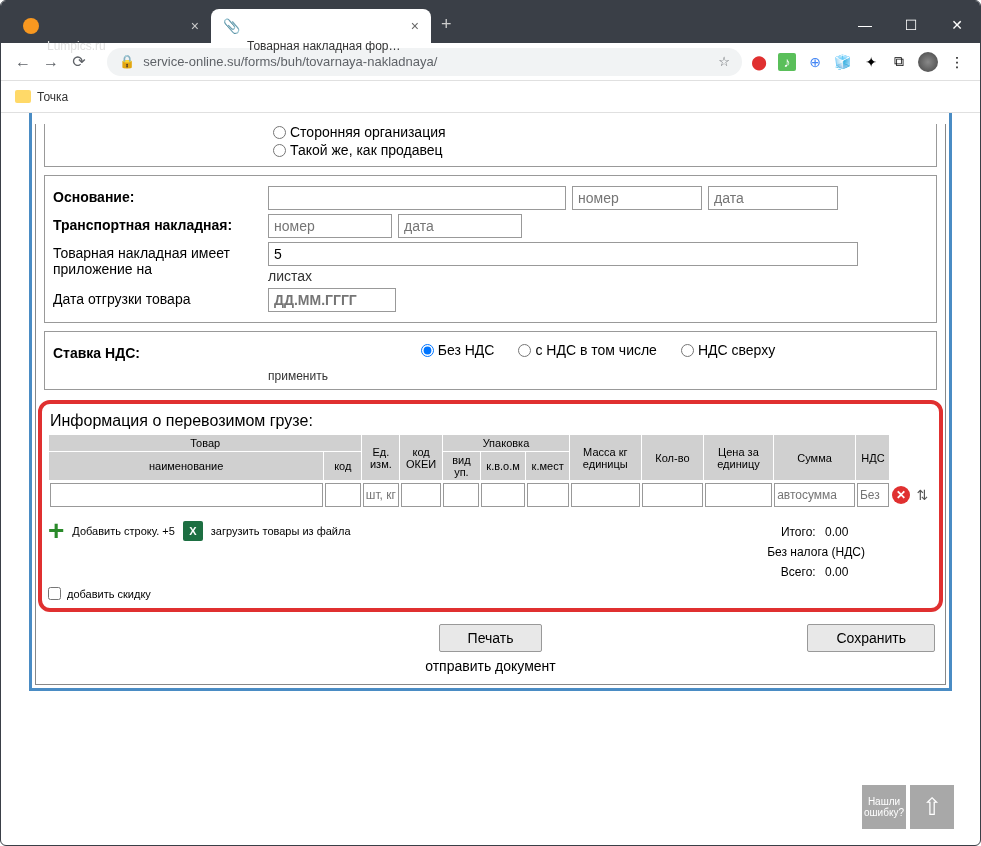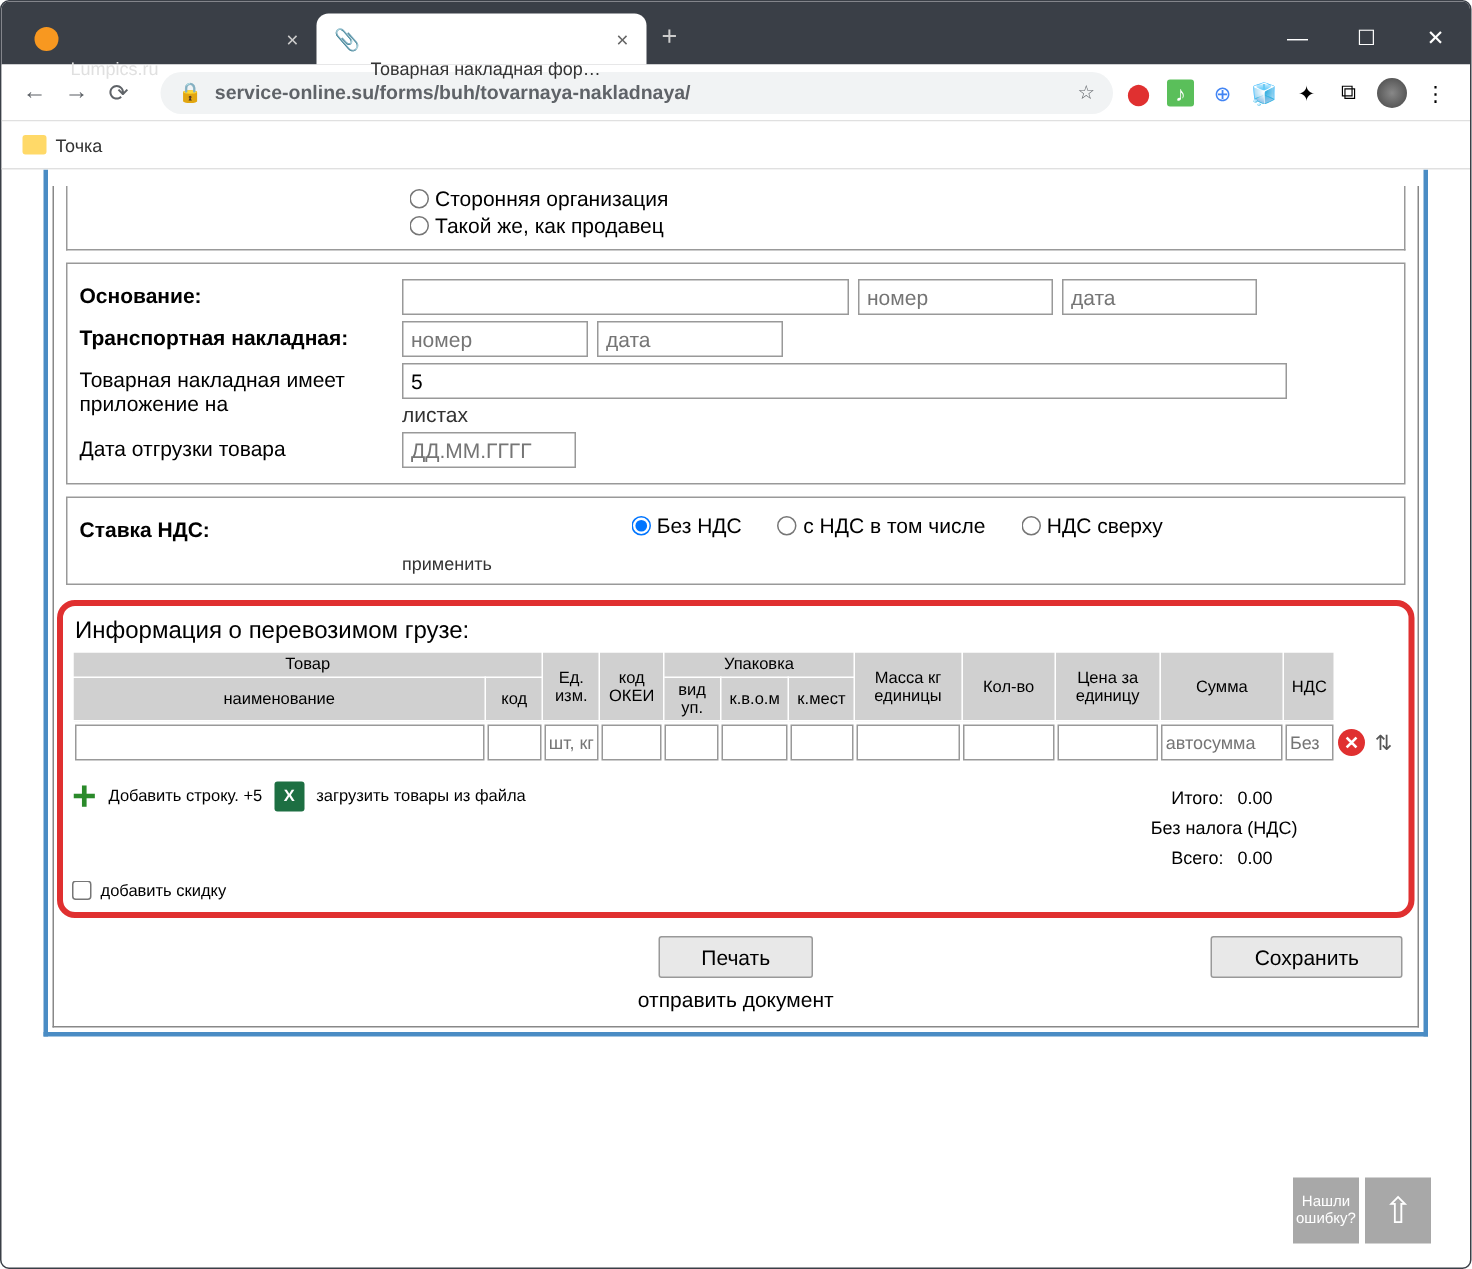--- a/index.html
+++ b/index.html
@@ -16,21 +16,21 @@
 .tab .close { margin-left: 8px; color: #666; cursor: pointer; font-size: 14px; }
 .tab.inactive .close { color: #ccc; }
 .new-tab { color: #ccc; font-size: 18px; margin-left: 10px; margin-bottom: 8px; cursor: pointer; }
 .window-controls { margin-left: auto; display: flex; height: 36px; }
 .window-controls div { width: 46px; display: flex; align-items: center; justify-content: center; color: #fff; font-size: 14px; cursor: pointer; }
 
 .toolbar { background: #fff; height: 38px; display: flex; align-items: center; padding: 0 8px; border-bottom: 1px solid #e0e0e0; }
 .nav-btn { width: 28px; height: 28px; display: flex; align-items: center; justify-content: center; color: #5f6368; cursor: pointer; font-size: 16px; border-radius: 50%; }
 .url-bar { flex: 1; height: 28px; background: #f1f3f4; border-radius: 14px; margin: 0 8px 0 14px; display: flex; align-items: center; padding: 0 12px; font-size: 13px; color: #5f6368; }
 .url-bar .lock { margin-right: 8px; }
-.url-bar .url-text { flex: 1; font-weight: bold; }
+.url-bar .url-text { flex: 1; }
 .url-bar .star { color: #5f6368; }
 .ext-icons { display: flex; align-items: center; gap: 10px; padding-right: 6px; }
 .ext-icons .icon { width: 18px; height: 18px; display: flex; align-items: center; justify-content: center; cursor: pointer; font-size: 14px; }
 
 .bookmarks { background: #fff; height: 32px; display: flex; align-items: center; padding: 0 14px; border-bottom: 1px solid #e0e0e0; font-size: 12px; color: #333; }
 .bookmarks .folder { width: 16px; height: 13px; background: #ffd968; margin-right: 6px; border-radius: 2px; }
 
 
 .content-wrap { position: relative; height: calc(100% - 112px); overflow: hidden; }
 .scroll-area { position: absolute; inset: 0; overflow-y: scroll; }
@@ -175,21 +175,21 @@
     <div class="form-row">
       <div class="form-label">Товарная накладная имеет приложение на</div>
       <div class="form-fields" style="flex-direction:column;align-items:flex-start;gap:2px">
         <input type="text" style="width: 590px;" value="5">
         <span class="sub">листах</span>
       </div>
     </div>
     <div class="form-row">
       <div class="form-label">Дата отгрузки товара</div>
       <div class="form-fields" style="flex-direction:column;align-items:flex-start;gap:4px">
-        <input type="text" style="width: 116px;" placeholder="ДД.ММ.ГГГГ">
+        <input type="text" style="width: 128px; font-weight: bold;" placeholder="ДД.ММ.ГГГГ">
       </div>
     </div>
   </div>
 
   <div class="section">
     <div class="form-row">
       <div class="form-label bold">Ставка НДС:</div>
       <div class="form-fields vat-row">
         <label>
                     <input type="radio" name="vat" checked="" style="">

